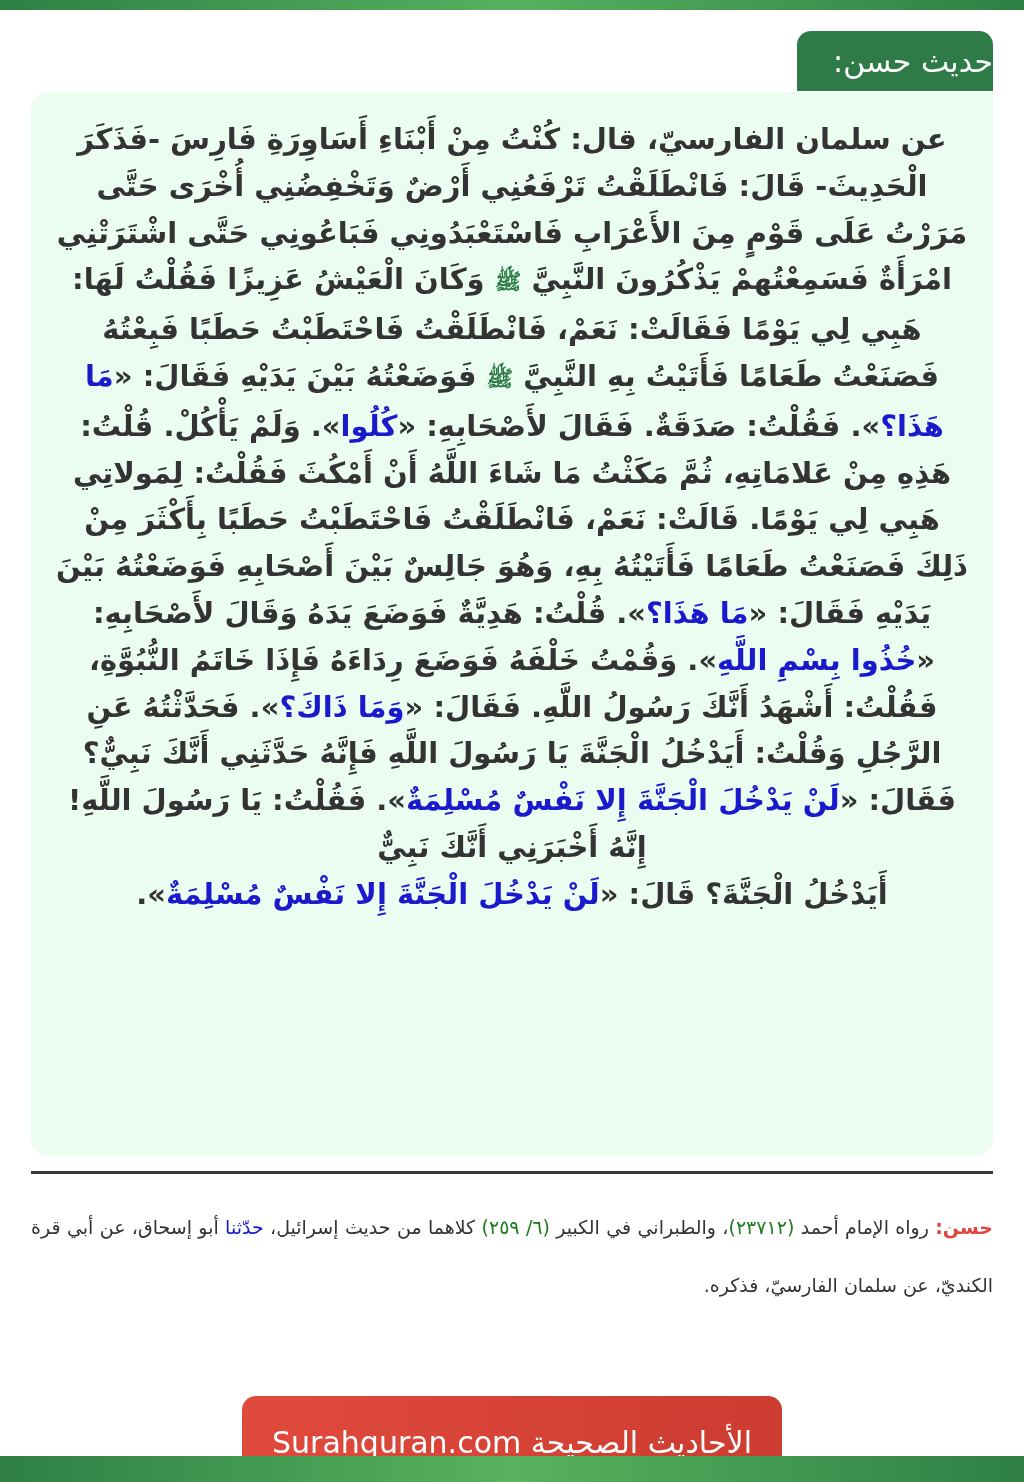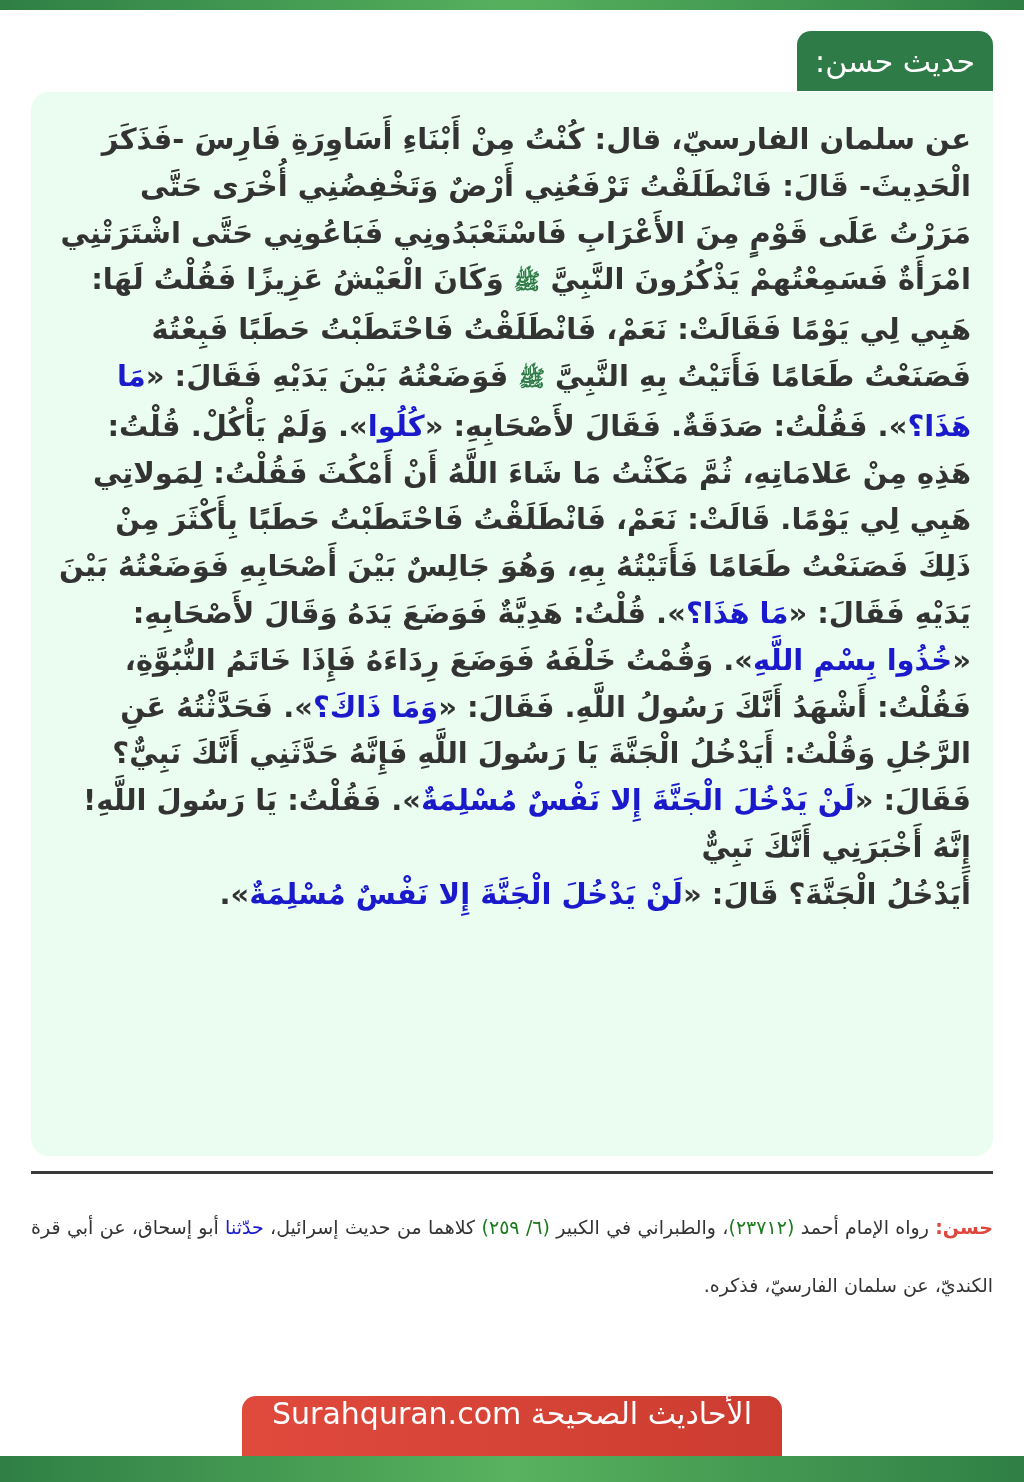--- a/index.html
+++ b/index.html
@@ -11,30 +11,30 @@
     position:absolute; left:0; top:0; width:1024px; height:10px;
     background: linear-gradient(90deg, #2f7f45 0%, #56b15e 50%, #2f7f45 100%);
   }
   .bottom-bar {
     position:absolute; left:0; top:1456px; width:1024px; height:26px;
     background: linear-gradient(90deg, #2f7f45 0%, #58b25e 50%, #2f7f45 100%);
   }
   .title-tab {
     position:absolute; right:31px; top:31px; height:60px; width:196px;
     background:#2e7b47; border-radius:14px 14px 0 0;
-    color:#ffffff; font-size:30px; display:flex; align-items:center; justify-content:center;
+    color:#ffffff; font-size:30px; display:flex; align-items:center; 
     direction:rtl;
   }
   .hadith-box {
     position:absolute; left:31px; top:92px; width:962px; height:1064px;
     background:#ebfdf1; border-radius:0 0 18px 18px;
     border-top-left-radius:18px;
   }
   .hadith-text {
-    direction:rtl; 
+    direction:rtl; text-align:center;
     font-family:"DejaVu Sans", sans-serif; font-weight:bold; font-size:29px;
     line-height:46.8px; color:#333333;
     padding:24px 22px 0 22px;
   }
   .blue { color:#1a1acc; }
   .saw { color:#2e7b47; font-size:22px; }
   .divider {
     position:absolute; left:31px; top:1171px; width:962px; height:3px; background:#3a3a3a;
   }
   .source-text {
@@ -42,21 +42,21 @@
     direction:rtl; text-align:justify; text-align-last:right;
     font-family:"DejaVu Sans", sans-serif; font-size:19px; line-height:58px; color:#333333;
   }
   .grade { color:#e0463d; font-weight:bold; }
   .green { color:#1d7a1d; }
   .link-blue { color:#1a1acc; }
   .brand-tab {
     position:absolute; left:242px; top:1396px; width:540px; height:64px;
     background: linear-gradient(90deg, #e04a3d, #cc3c30);
     border-radius:14px 14px 0 0; color:#ffffff; font-size:30px;
-    display:flex; align-items:flex-start; justify-content:center; direction:rtl;
+    display:flex; align-items:flex-end; justify-content:center; direction:rtl;
   }
 </style>
 </head>
 <body>
 
 <div class="top-bar"></div>
 
 <div class="title-tab">
   <span>حديث حسن:</span>
 </div>

